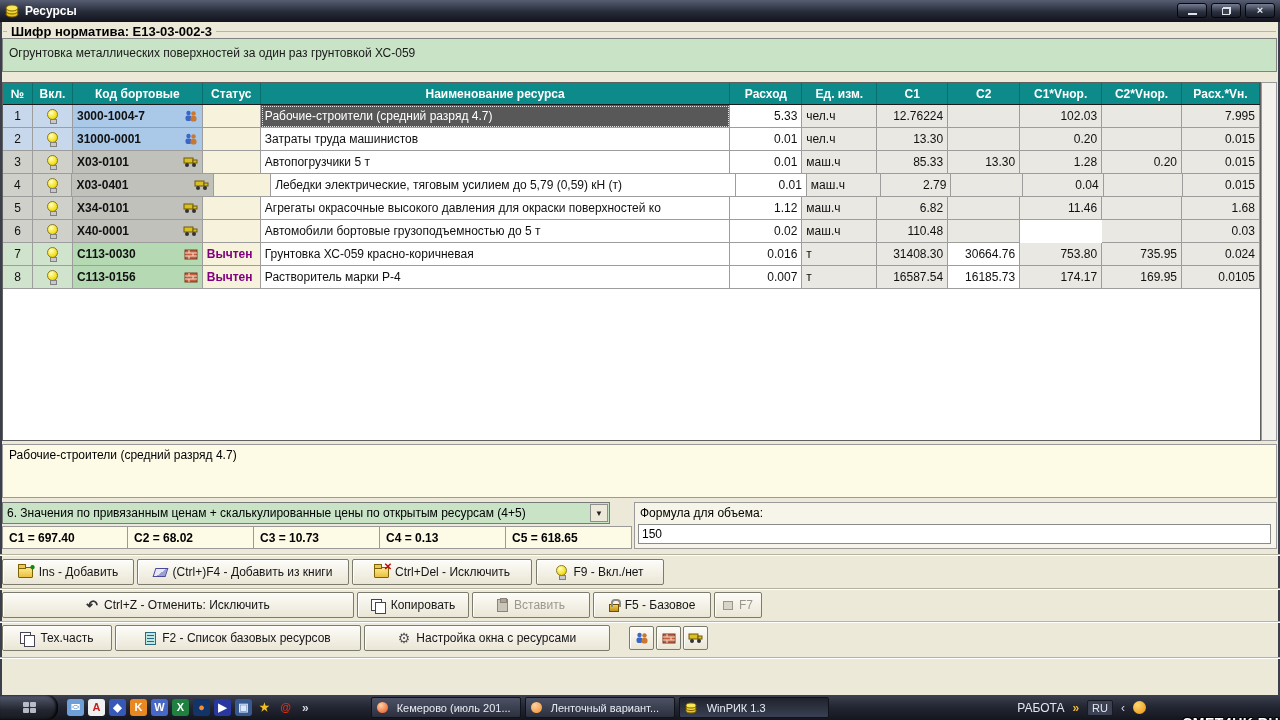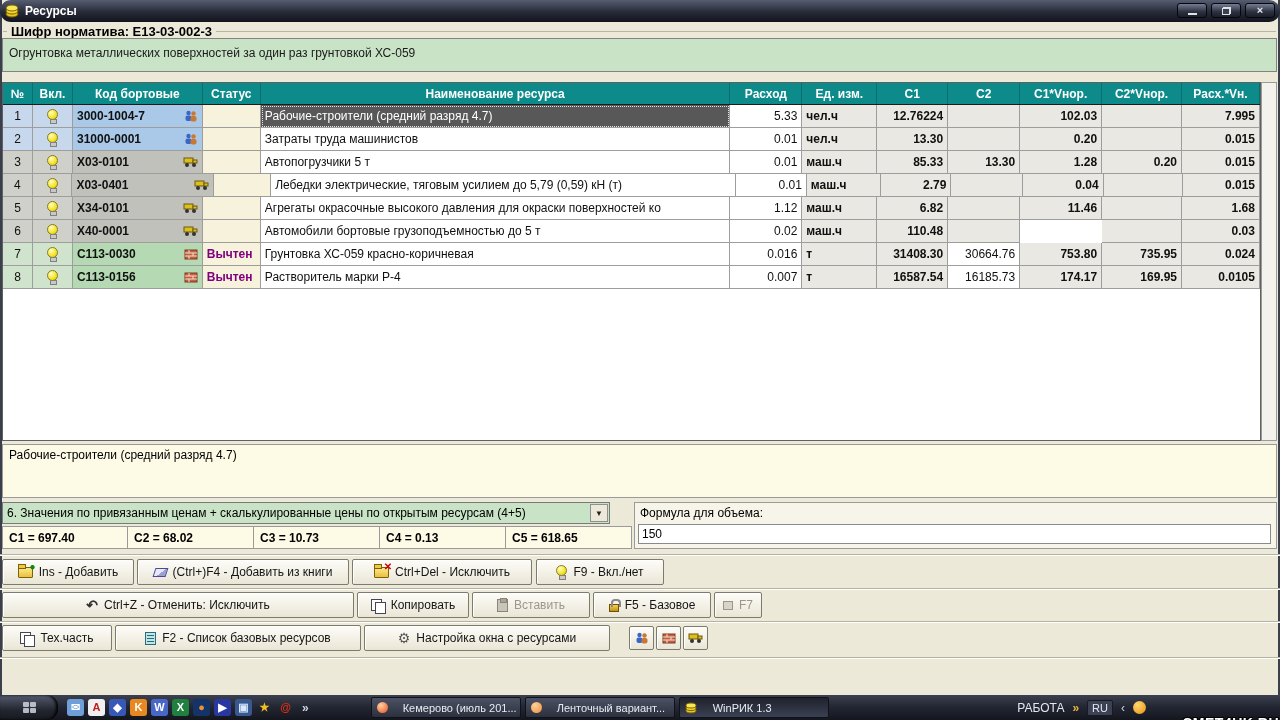--- a/index.html
+++ b/index.html
@@ -2,21 +2,21 @@
 <html><head>
 <meta charset="utf-8">
 <style>
   * { margin:0; padding:0; box-sizing:border-box; }
   body { width:1280px; height:720px; font-family:"Liberation Sans",sans-serif; }
   .screen { position:relative; width:1280px; height:720px; background:#ece9d8; overflow:hidden;
             box-shadow: inset 2px 0 0 #3a3f4b, inset -2px 0 0 #3a3f4b; }
 
   
   .titlebar { position:absolute; left:0; top:0; width:1280px; height:22px;
-    background:linear-gradient(#565d72,#262b38 55%,#12141d); display:flex; align-items:center;border-radius:11px; }
+    background:linear-gradient(#565d72,#262b38 55%,#12141d); display:flex; align-items:center; }
   .title-text { color:#fff; font-weight:bold; font-size:12px; margin-left:5px; }
   .win-btns { position:absolute; right:5px; top:3px; display:flex; gap:4px; }
   .win-btn { width:30px; height:15px; border:1px solid #05070c; border-radius:3px;
     background:linear-gradient(#767d92,#2c3140 60%,#1b1e29); color:#e8eaf2; display:flex;
     align-items:center; justify-content:center; font-size:11px; line-height:1; cursor:default; }
   .wb-min-glyph { display:block; width:9px; height:2px; background:#e0e2ea; margin-top:6px; }
   .wb-rest-glyph { position:relative; width:9px; height:8px; }
   .wb-rest-glyph::before { content:""; position:absolute; right:0; top:0; width:6px; height:5px; border:1px solid #e0e2ea; }
   .wb-rest-glyph::after  { content:""; position:absolute; left:0; bottom:0; width:6px; height:5px; border:1px solid #e0e2ea; background:#3a4050; }
 
@@ -47,21 +47,21 @@
   .tint-machine  { background:#d0d0cb; }
   .tint-material { background:#cfe3cd; }
   .code-labor    { background:#aac8e8; }
   .code-machine  { background:#c1c1bc;gap:46px; }
   .code-material { background:#b5dab3; }
   .code-cell { font-weight:bold; justify-content:space-between; }
   .status-cell { background:#f7f2dc; color:#800080; font-weight:bold; }
   .name-cell { background:#fff; }
   .name-sel { background:#585858; color:#fff; outline:1px dotted #e5e5e5; outline-offset:-2px; }
   .val-white { background:#fff; }
-  .val-gray  { background:#e9e8e2;font-weight:bold; }
+  .val-gray  { background:#e9e8e2; }
 
   
   .detail-box { position:absolute; left:2px; top:444px; width:1275px; height:54px; background:#fdfae6;
     border:1px solid #9a9a9a; font-size:12px; padding:3px 6px; }
   .dropdown { position:absolute; left:2px; top:502px; width:608px; height:22px; background:#c9e3c6;
     border:1px solid #7a7a7a; font-size:12px; display:flex; align-items:center; padding:0 12px 0 4px; }
   .dd-arrow { position:absolute; right:1px; top:1px; width:18px; height:18px; background:#ece9d8;
     border:1px solid #8f8f8f; display:flex; align-items:center; justify-content:center;
     font-size:8px; color:#222; }
   .formula-panel { position:absolute; left:634px; top:502px; width:643px; height:47px;
@@ -123,21 +123,21 @@
     display:flex; align-items:center; justify-content:center; }
   .flag { display:grid; grid-template-columns:6px 6px; grid-template-rows:5px 5px; gap:1px; opacity:.85; }
   .flag i { background:#cfd4e0; border-radius:1px; }
   .ql { display:flex; gap:4px; margin-left:9px; align-items:center; }
   .ql-icon { width:17px; height:17px; border-radius:3px; display:flex; align-items:center;
     justify-content:center; font-size:11px; font-weight:bold; line-height:1; }
   .chev { color:#cfd4e2; font-size:12px; margin-left:8px; font-weight:bold; }
   .tasks { display:flex; gap:4px; margin-left:62px; }
   .task { width:150px; height:21px; background:linear-gradient(#4c5264,#2c303e);
     border:1px solid #101219; border-radius:2px; color:#e8ebf4; font-size:11px; display:flex;
-    align-items:center; gap:15px; padding:0 5px; white-space:nowrap; overflow:hidden; }
+    align-items:center; gap:9px; padding:0 5px; white-space:nowrap; overflow:hidden; }
   .task.active { background:linear-gradient(#20232c,#3a4053); }
   .dot { width:11px; height:11px; border-radius:50%; flex:0 0 auto; }
   .tray { margin-left:auto; display:flex; align-items:center; gap:8px; color:#e2e6f0;
     font-size:12px; padding-right:6px; position:relative; height:25px; }
   .lang { background:#3c4254; border:1px solid #171a24; padding:1px 4px; font-size:11px; border-radius:2px; }
   .gold { color:#e8b838; font-weight:bold; }
   .watermark { position:absolute; right:1px; top:20px; font-weight:bold; font-size:14px; color:#fff;
     letter-spacing:.5px; text-shadow:1px 1px 0 #000,-1px -1px 0 #000,1px -1px 0 #000,-1px 1px 0 #000; }
 </style>
 </head>

